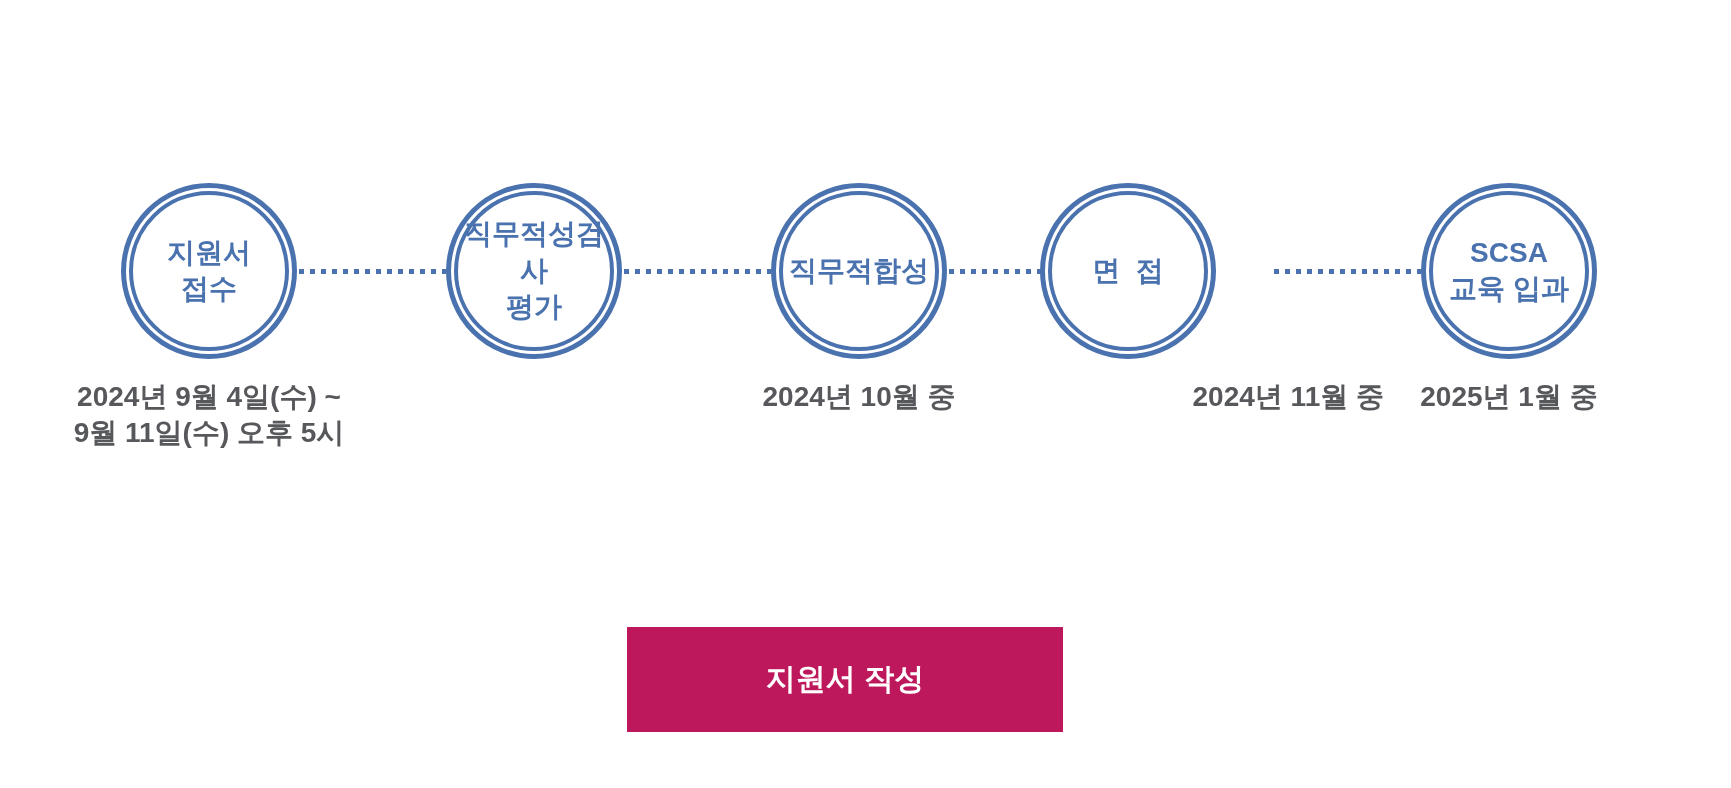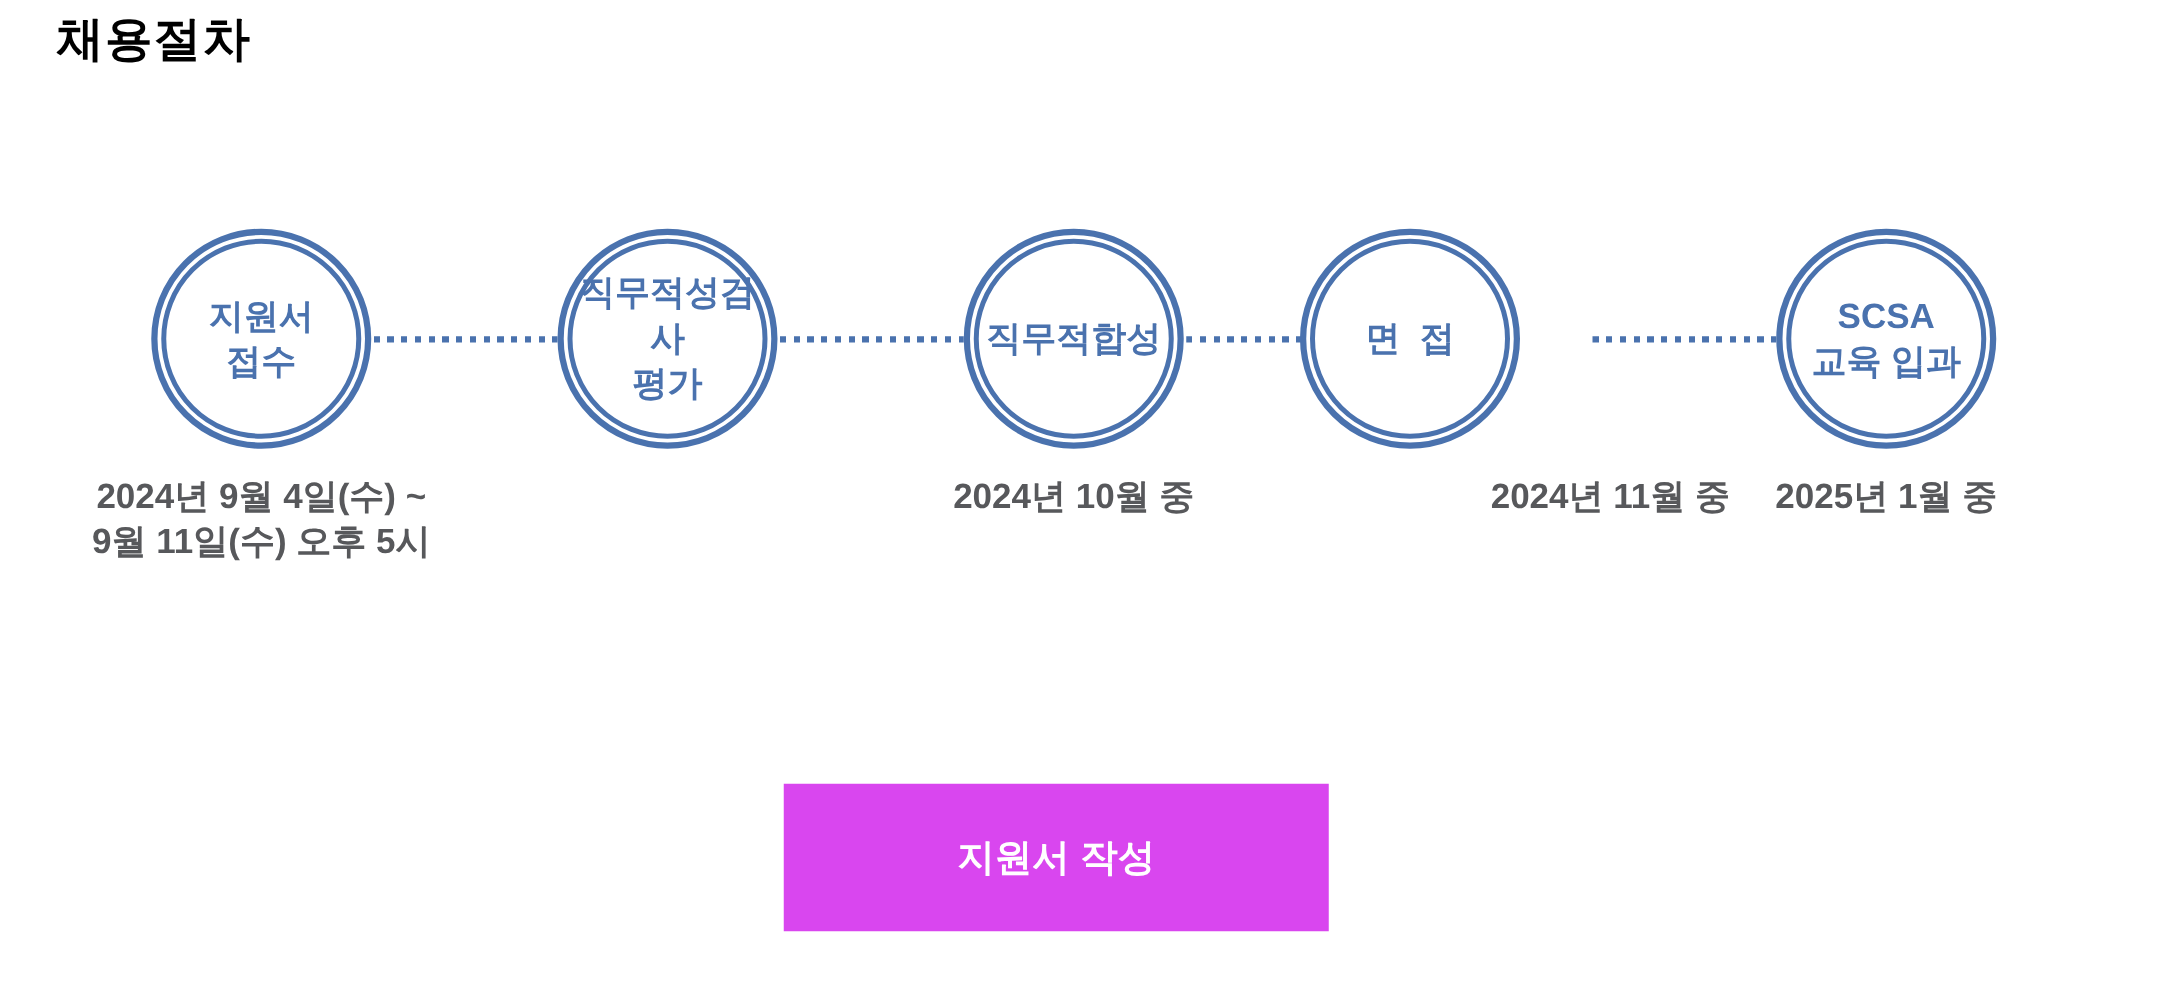--- a/index.html
+++ b/index.html
@@ -58,34 +58,33 @@
     white-space: pre-line;
   }
   .d1 { left: 9px; }    
   .d3 { left: 659px; }  
   .d4 { left: 984px; text-align: right; }  
   .d5 { left: 1309px; } 
 
   
   .cta-button {
     position: absolute; left: 627px; top: 627px;
-    width: 436px; height: 118px;
-    background: #d946ef; color: #ffffff;
+    width: 436px; height: 105px;
+    background: #be185d; color: #ffffff;
     border: none; cursor: pointer;
     font-family: inherit;
     font-size: 30px; font-weight: 700;
     display: flex; align-items: center; justify-content: center;
   }
 </style>
 </head>
 <body>
 
 <div class="stage">
 
-  <h1 class="page-title">채용절차</h1>
 
   <div>
 
     <div class="circle c1">
       <span class="label">지원서
 접수</span>
     </div>
     <div class="connector k1"></div>
 
     <div class="circle c2">

